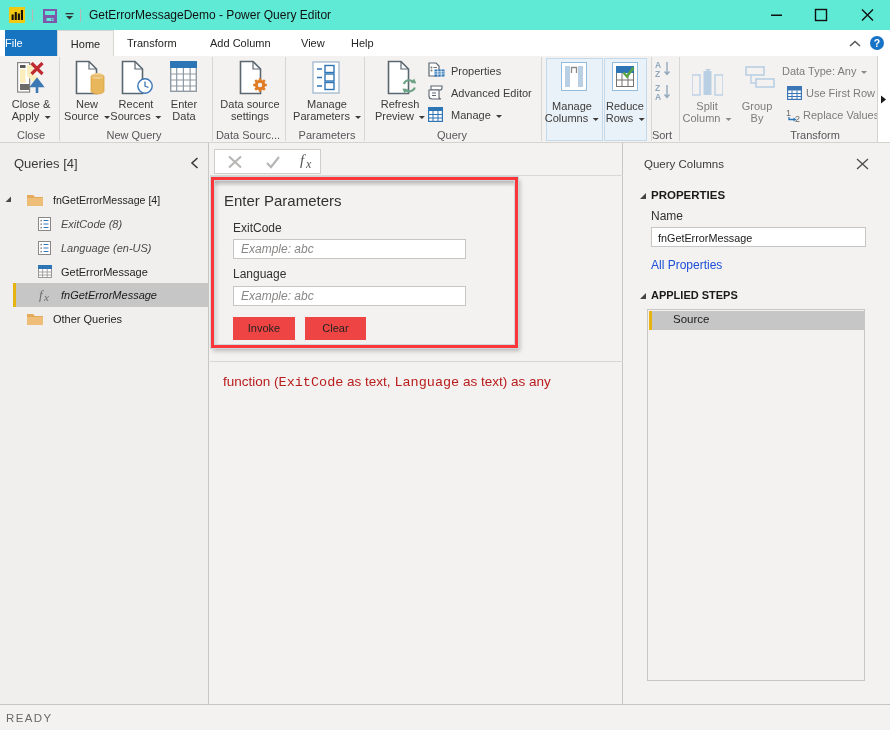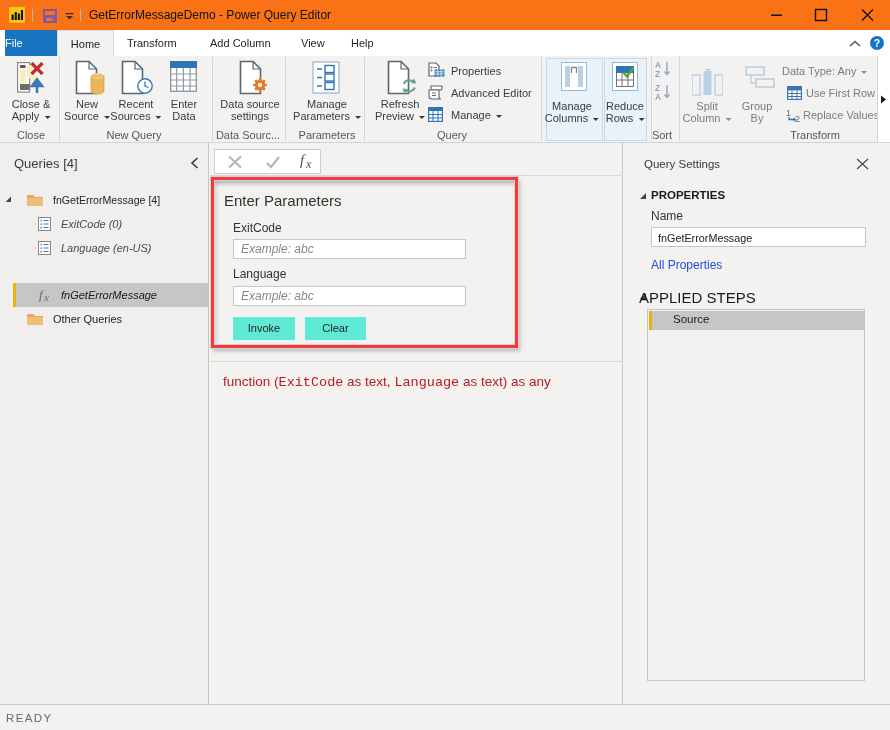--- a/index.html
+++ b/index.html
@@ -1,19 +1,19 @@
 <!DOCTYPE html>
 <html><head><meta charset="utf-8"><style>
 *{margin:0;padding:0;box-sizing:border-box}
 html,body{width:890px;height:730px;overflow:hidden}
 body{font-family:"Liberation Sans",sans-serif;position:relative;background:#fff;color:#252423}
 .a{position:absolute}
 .ic{position:absolute}
 
-#titlebar{left:0;top:0;width:890px;height:30px;background:#f97316}
+#titlebar{left:0;top:0;width:890px;height:30px;background:#5eead4}
 .tsep{position:absolute;top:9px;width:1px;height:13px;background:#b8b6b4}
 #title{left:89px;top:8px;font-size:12px;color:#111;letter-spacing:0px}
 
 #menurow{left:0;top:30px;width:890px;height:26px;background:#fff}
 #filetab{left:5px;top:0;width:52px;height:26px;background:#1674c1;color:#fff;font-size:11px;line-height:26px}
 #hometab{left:57px;top:0;width:57px;height:27px;background:#f3f2f0;border:1px solid #d8d6d3;border-bottom:none;font-size:11px;text-align:center;line-height:26px;color:#252423}
 .tab{top:0;height:26px;font-size:11px;line-height:26px;color:#252423}
 
 #ribbon{left:0;top:56px;width:890px;height:87px;background:#f3f2f0;border-bottom:1px solid #d5d3d0}
 .rsep{position:absolute;top:1px;width:1px;height:84px;background:#d8d6d3}
@@ -27,21 +27,21 @@
 #mainarea{left:0;top:143px;width:890px;height:561px;background:#f3f2f0}
 #leftpane{left:0;top:0;width:209px;height:561px;background:#f0efed;border-right:1px solid #c8c6c3}
 #canvas{left:210px;top:0;width:413px;height:561px;background:#f3f2f0;border-right:1px solid #c8c6c3}
 #rightpane{left:623px;top:0;width:267px;height:561px;background:#f3f2f0}
 
 .fbox{position:absolute;background:#fff;border:1px solid #d0cecb}
 
 .qrow{position:absolute;left:0;width:209px;height:24px;font-size:11px;line-height:24px;white-space:nowrap}
 
 .pinput{position:absolute;background:#fff;border:1px solid #c8c6c4;font-size:12px;font-style:italic;color:#8a8886;line-height:19px;padding-left:7px}
-.btn{position:absolute;background:#5eead4;font-size:11px;color:#252423;text-align:center}
+.btn{position:absolute;background:#ef4444;font-size:11px;color:#252423;text-align:center}
 
 #statusbar{left:0;top:704px;width:890px;height:26px;background:#f3f2f0;border-top:1px solid #c8c6c3}
 </style></head>
 <body>
 <div class="a" id="titlebar">
 
   <svg class="ic" style="left:9px;top:7px" width="16" height="16">
     <rect width="16" height="16" fill="#f2c811"></rect>
     <rect x="2.6" y="7.5" width="2.1" height="5.5" fill="#14100a"></rect>
     <rect x="5.7" y="5" width="2.1" height="8" fill="#14100a"></rect>
@@ -287,36 +287,44 @@
         <rect x="0.5" y="0.5" width="12" height="13" fill="#fff" stroke="#8a8886" stroke-width="1"></rect>
         <g stroke="#3a76b5" stroke-width="1.1">
             <path d="M5.5 3.5 H10.5 M5.5 7 H10.5 M5.5 10.5 H10.5"></path>
           </g>
         <g fill="#8a8886">
             <rect x="2.4" y="2.9" width="1.5" height="1.5"></rect>
             <rect x="2.4" y="6.4" width="1.5" height="1.5"></rect>
             <rect x="2.4" y="9.9" width="1.5" height="1.5"></rect>
           </g>
       </svg>
-      <span style="position:absolute;left:61px">ExitCode (0)</span>
+      <span style="position:absolute;left:61px">ExitCode (8)</span>
     </div>
     <div class="qrow" style="top:93px;font-style:italic;color:#4d4b49">
       <svg class="ic" style="left:38px;top:5px" width="13" height="14">
         <rect x="0.5" y="0.5" width="12" height="13" fill="#fff" stroke="#8a8886" stroke-width="1"></rect>
         <g stroke="#3a76b5" stroke-width="1.1">
             <path d="M5.5 3.5 H10.5 M5.5 7 H10.5 M5.5 10.5 H10.5"></path>
           </g>
         <g fill="#8a8886">
             <rect x="2.4" y="2.9" width="1.5" height="1.5"></rect>
             <rect x="2.4" y="6.4" width="1.5" height="1.5"></rect>
             <rect x="2.4" y="9.9" width="1.5" height="1.5"></rect>
           </g>
       </svg>
       <span style="position:absolute;left:61px">Language (en-US)</span>
     </div>
+    <div class="qrow" style="top:117px">
+      <svg class="ic" style="left:38px;top:5px" width="14" height="13">
+        <rect x="0.5" y="0.5" width="13" height="12" fill="#fff" stroke="#9a9896" stroke-width="1"></rect>
+        <rect x="0" y="0" width="14" height="4" fill="#2e75b6"></rect>
+        <path d="M0 7 H14 M0 10 H14 M4.6 4 V13 M9.2 4 V13" stroke="#9a9896" stroke-width="0.9"></path>
+      </svg>
+      <span style="position:absolute;left:61px">GetErrorMessage</span>
+    </div>
     <div class="qrow" style="top:140px;height:24px;font-style:italic">
       <div class="a" style="left:13px;top:0;width:196px;height:24px;background:#c6c6c6"></div>
       <div class="a" style="left:13px;top:0;width:3px;height:24px;background:#e6b30f"></div>
       <span style="position:absolute;left:39px;font-family:'Liberation Serif',serif;font-style:italic;font-size:13px;color:#6d6b69">f</span>
       <span style="position:absolute;left:44px;top:2px;font-family:'Liberation Serif',serif;font-style:italic;font-size:11px;color:#6d6b69">x</span>
       <span style="position:absolute;left:61px;color:#1b1a19">fnGetErrorMessage</span>
     </div>
     <div class="qrow" style="top:164px">
       <svg class="ic" style="left:27px;top:5px" width="16" height="13">
         <path d="M0 2 H6 L8 4 H16 V13 H0 Z" fill="#e3aa5b"></path>
@@ -348,37 +356,37 @@
     <div class="pinput" style="left:23px;top:96px;width:233px;height:20px">Example: abc</div>
     <div class="a" style="left:23px;top:124px;font-size:12px;color:#33322e">Language</div>
     <div class="pinput" style="left:23px;top:143px;width:233px;height:20px">Example: abc</div>
     <div class="btn" style="left:23px;top:174px;width:62px;height:23px;line-height:23px">Invoke</div>
     <div class="btn" style="left:95px;top:174px;width:61px;height:23px;line-height:23px">Clear</div>
 
     <div class="a" style="left:0;top:218px;width:413px;height:1px;background:#d8d6d3"></div>
     <div class="a" style="left:13px;top:231px;font-size:13.5px;color:#b91c1c;white-space:nowrap">function (<span style="font-family:'Liberation Mono',monospace;font-size:13.5px">ExitCode</span> as text, <span style="font-family:'Liberation Mono',monospace;font-size:13.5px">Language</span> as text) as any</div>
   </div>
   <div class="a" id="rightpane">
-    <div class="a" style="left:21px;top:15px;font-size:11.5px;color:#3b3a39">Query Settings</div>
+    <div class="a" style="left:21px;top:15px;font-size:11.5px;color:#3b3a39">Query Columns</div>
     <svg class="ic" style="left:233px;top:15px" width="13" height="12">
         <path d="M1 1 L12 11 M12 1 L1 11" stroke="#4f4d4b" stroke-width="1.3"></path>
       </svg>
     <svg class="ic" style="left:16px;top:49px" width="8" height="8">
         <path d="M7 1 V7 H1 Z" fill="#444"></path>
       </svg>
     <div class="a" style="left:28px;top:46px;font-size:11.5px;font-weight:bold;color:#1b1a19">PROPERTIES</div>
     <div class="a" style="left:28px;top:66px;font-size:12px;color:#33322e">Name</div>
     <div class="a" style="left:28px;top:84px;width:215px;height:20px;background:#fff;border:1px solid #c8c6c4">
       <div style="position:absolute;left:6px;top:4px;font-size:10.8px;color:#1b1a19">fnGetErrorMessage</div>
     </div>
     <div class="a" style="left:28px;top:115px;font-size:12px;color:#1d4ed8">All Properties</div>
     <svg class="ic" style="left:16px;top:149px" width="8" height="8">
         <path d="M7 1 V7 H1 Z" fill="#444"></path>
       </svg>
-    <div class="a" style="left:16px;top:146px;font-size:15px;font-weight:normal;color:#1b1a19">APPLIED STEPS</div>
+    <div class="a" style="left:28px;top:146px;font-size:11px;font-weight:bold;color:#1b1a19">APPLIED STEPS</div>
     <div class="a" style="left:24px;top:166px;width:218px;height:372px;border:1px solid #c8c6c4">
       <div class="a" style="left:1px;top:1px;width:216px;height:19px;background:#c6c6c6"></div>
       <div class="a" style="left:1px;top:1px;width:3px;height:19px;background:#e6b30f"></div>
       <div class="a" style="left:25px;top:3px;font-size:11.5px;color:#1b1a19">Source</div>
     </div>
   </div>
 </div>
 <div class="a" id="statusbar">
   <div class="a" style="left:6px;top:7px;font-size:11.5px;letter-spacing:1.4px;color:#6b6966">READY</div>
 </div>

